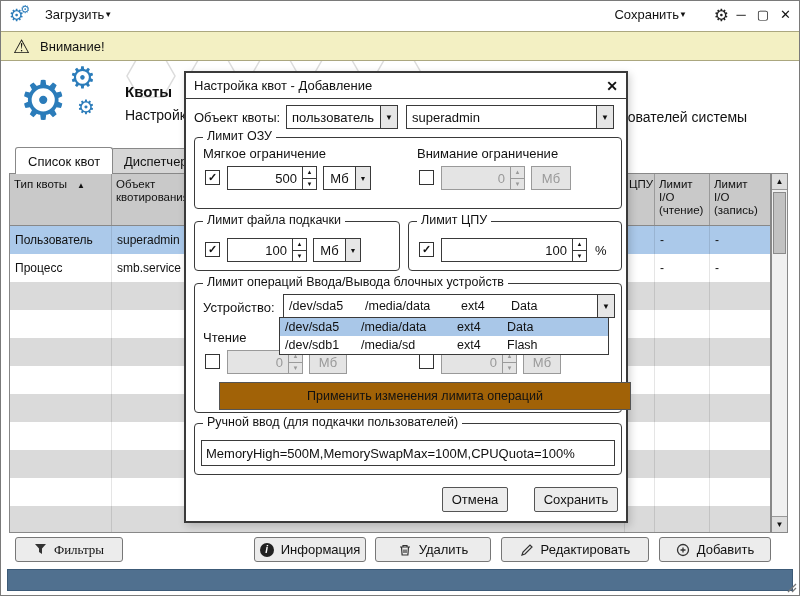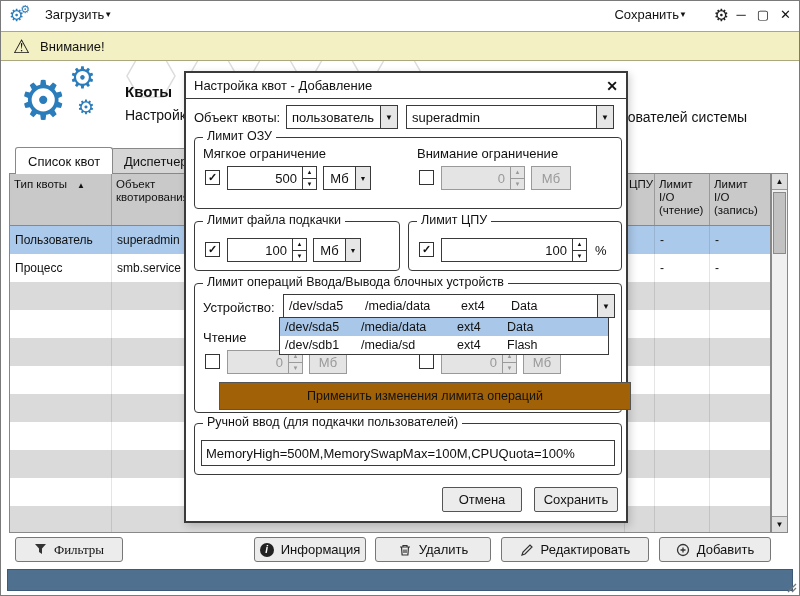--- a/index.html
+++ b/index.html
@@ -131,21 +131,21 @@
   .popup-row.sel { background:#a9c7e8; }
 
   .apply-btn { position:absolute; left:8px; top:98px; width:412px; height:28px; background:#a16207;
                border:1.5px solid #555; display:flex; align-items:center; justify-content:center; font-size:12.5px;margin-left:16px; }
 
   .manual-input { position:absolute; left:6px; top:16px; width:414px; height:26px; border:1.5px solid #3a3a3a;
                   font-family:"Liberation Sans", sans-serif; font-size:13px; padding:0 4px; color:#111; }
 
   .dlg-btn { position:absolute; top:414px; height:25px; background:#ececec; border:1.5px solid #555;
              border-radius:2px; display:flex; align-items:center; justify-content:center; font-size:13px; }
-  .dlg-cancel { left:256px; width:80px; }
+  .dlg-cancel { left:256px; width:66px; }
   .dlg-save { left:348px; width:84px; }
 
   .pct { position:absolute; font-size:13px; }
 </style>
 </head>
 <body>
 
 <div class="window">
 
   <div class="titlebar">

